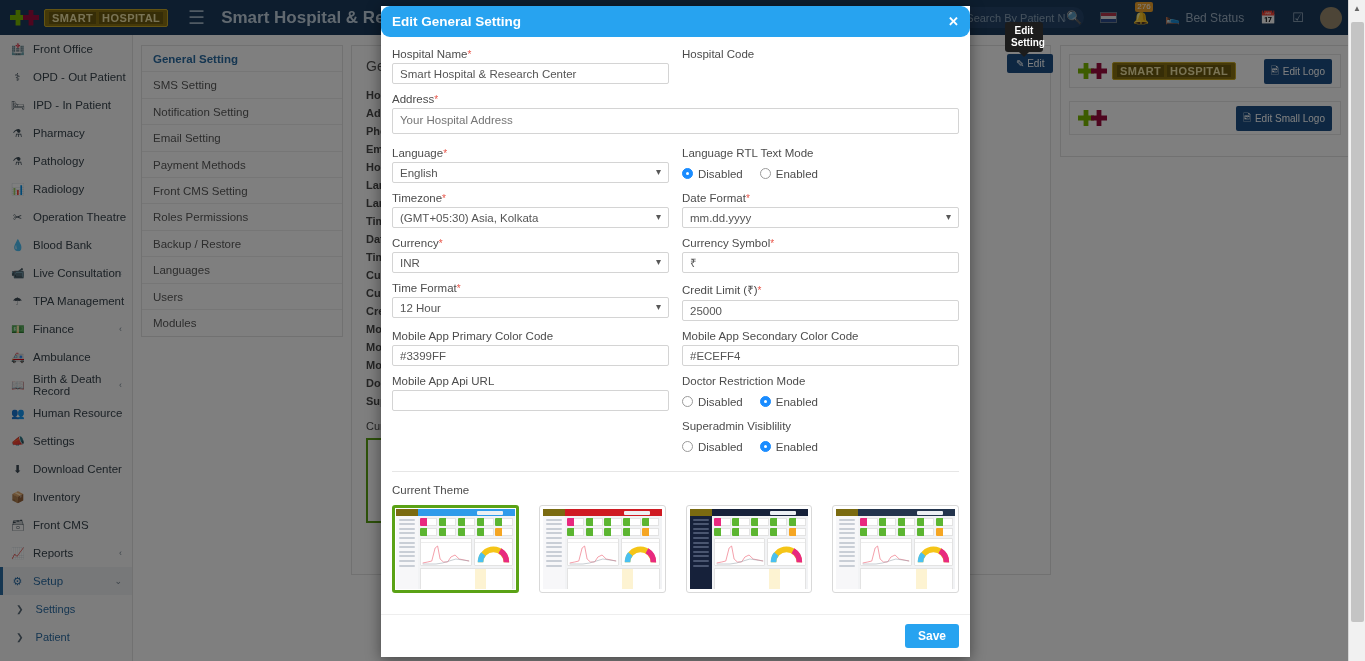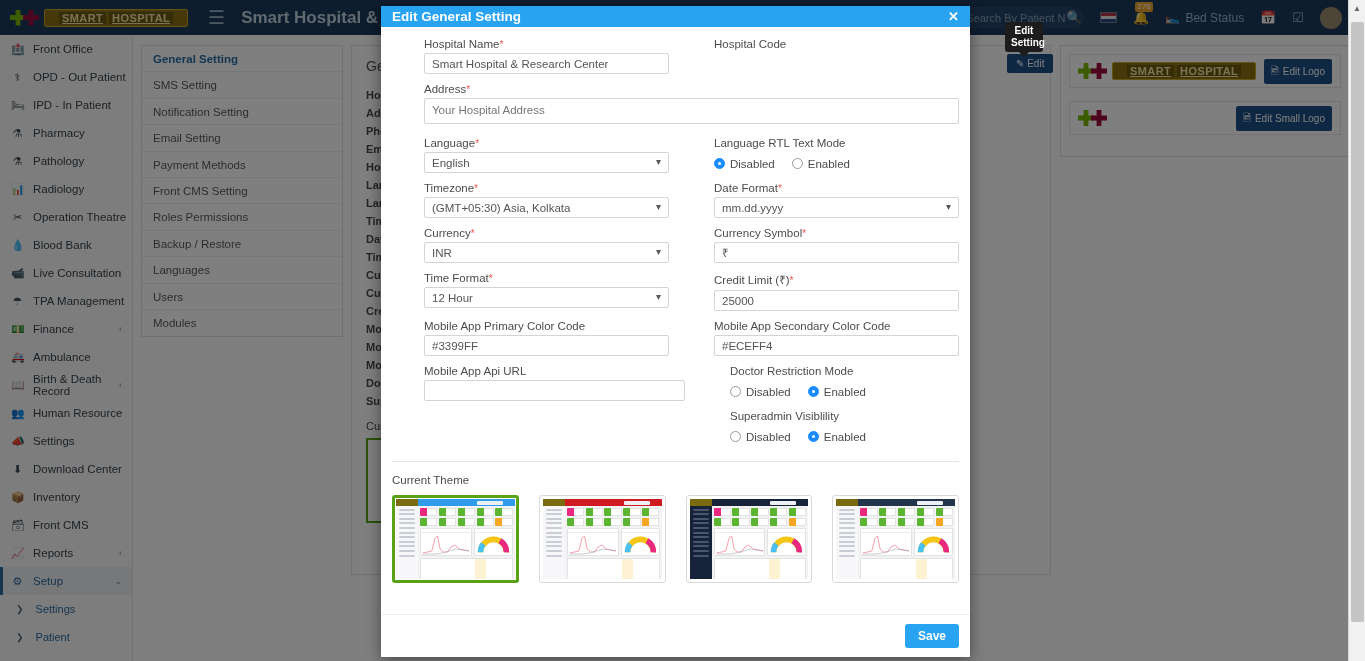--- a/index.html
+++ b/index.html
@@ -28,21 +28,21 @@
     clip-path: polygon(35% 0,65% 0,65% 35%,100% 35%,100% 65%,65% 65%,65% 100%,35% 100%,35% 65%,0 65%,0 35%,35% 35%);
   }
   .cross-mark .m {
     position: absolute; left: 13px; top: 3px; width: 16px; height: 16px;
     background: #9c0d3e;
     clip-path: polygon(35% 0,65% 0,65% 35%,100% 35%,100% 65%,65% 65%,65% 100%,35% 100%,35% 65%,0 65%,0 35%,35% 35%);
   }
   .brand-plate {
     background: #8a7212; border: 1px solid #c7a928; border-radius: 2px;
     color: #f3e6a8; font-size: 11px; font-weight: bold; letter-spacing: .4px;
-    padding: 2px 14px; display: flex; gap: 3px; text-decoration: underline;
+    padding: 2px 4px; display: flex; gap: 3px;
   }
   .brand-plate span { background: #6d5a0e; padding: 0 3px; }
   .hamburger { color: #9fb3c6; font-size: 19px; margin-left: 20px; cursor: pointer; }
   .app-title {
     color: #c3d3e0; font-size: 17px; font-weight: bold; margin-left: 16px; white-space: nowrap;
   }
   .topbar-right {
     position: absolute; right: 6px; top: 0; height: 35px;
     display: flex; align-items: center; gap: 16px;
   }
@@ -145,30 +145,30 @@
   .vscroll .up { height: 17px; background: #f1f1f1; color: #666; font-size: 8px; text-align: center; line-height: 17px; }
   .vscroll .thumb { position: absolute; top: 22px; left: 2px; width: 13px; height: 600px; background: #c4c4c4; border-radius: 2px; }
 
   
   .modal {
     position: absolute; left: 381px; top: 6px; width: 589px; height: 651px;
     background: #fff; box-shadow: 0 3px 14px rgba(0,0,0,.45); z-index: 10;
     display: flex; flex-direction: column;
   }
   .modal-head {
-    height: 21px; background: #27a3f0; display: flex; align-items: center;
-    justify-content: space-between; padding: 0 11px;
+    height: 31px; background: #27a3f0; display: flex; align-items: center;
+    justify-content: space-between; padding: 0 11px; border-radius: 9px;
   }
   .modal-head .t { color: #fff; font-size: 13.5px; font-weight: bold; }
   .modal-head .x { color: #fff; font-size: 13px; font-weight: bold; cursor: pointer; }
   .modal-body { flex: 1; padding: 11px 11px 0 11px; overflow: hidden; }
 
   .frow { display: flex; gap: 13px; }
   .fcol { flex: 1; min-width: 0; }
-  .fgroup { margin-bottom: 9px; margin-left: 32px; }
+  .fgroup { margin-bottom: 9px; }
   label.fl {
     display: block; font-size: 11.5px; color: #4c4c4c; margin-bottom: 3px;
   }
   label.fl .req { color: #e8564a; font-size: 10px; }
   .fin, .fsel {
     width: 100%; height: 21px; border: 1px solid #d4d4d4; border-radius: 2px;
     font-size: 11.5px; color: #555; padding: 0 7px; outline: none; background: #fff;
     font-family: "Liberation Sans", sans-serif;
   }
   .fin::placeholder { color: #9b9b9b; }

